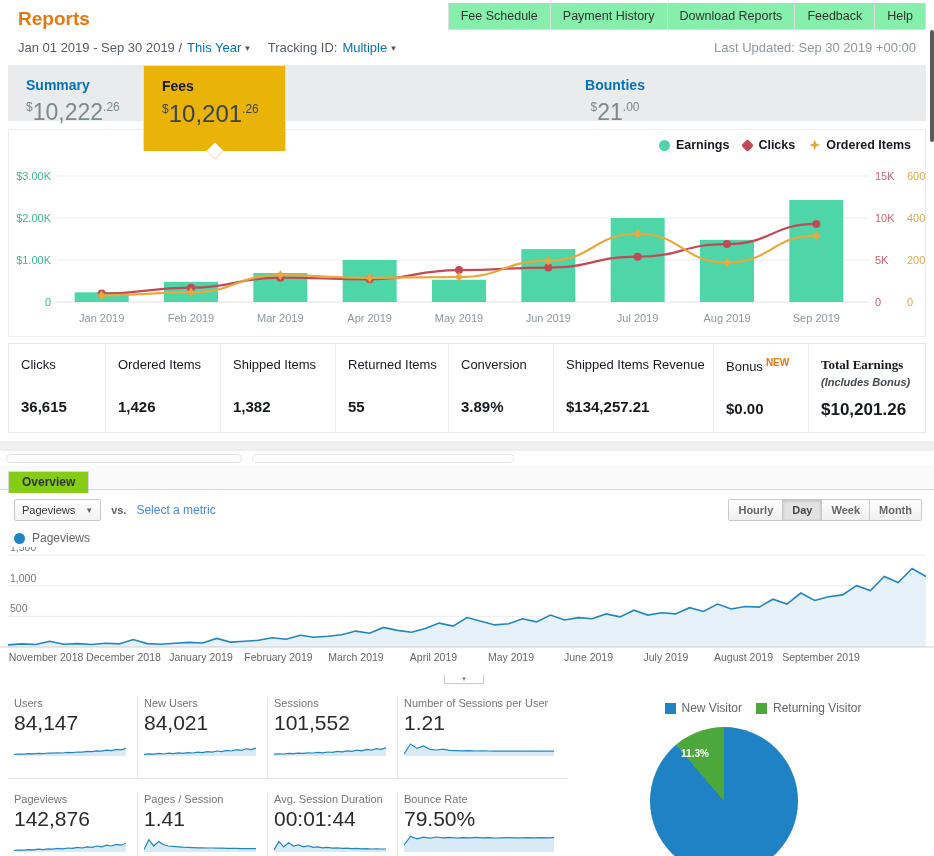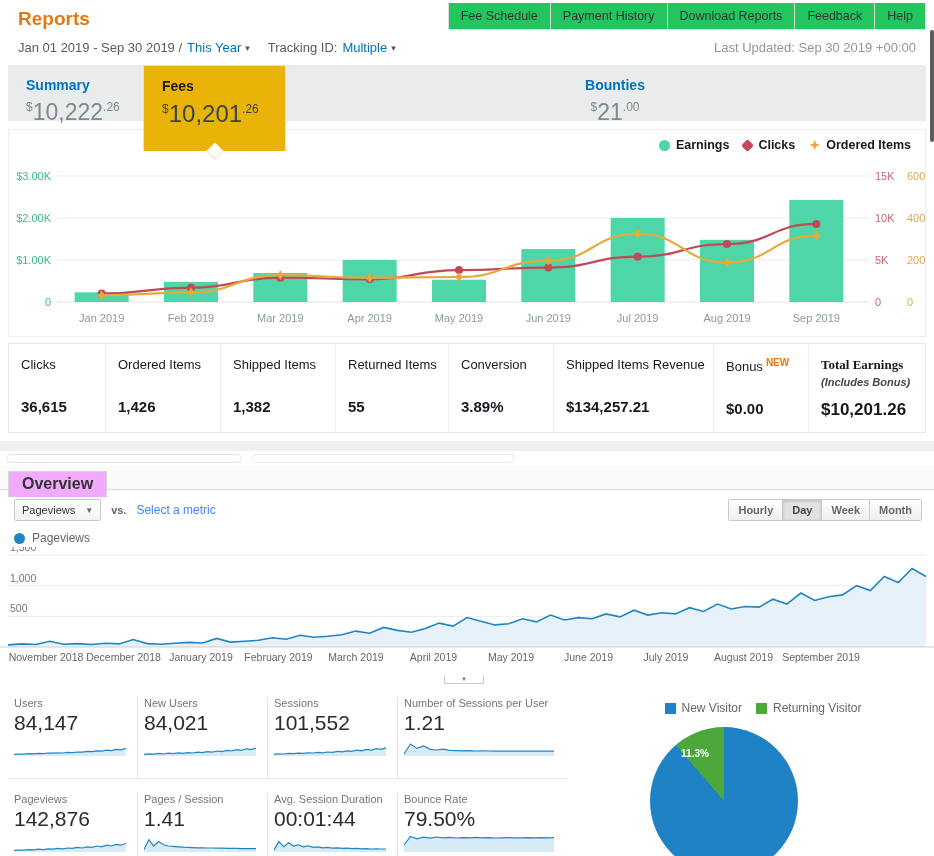--- a/index.html
+++ b/index.html
@@ -5,21 +5,21 @@
   * { margin:0; padding:0; box-sizing:border-box; }
   html,body { background:#fff; }
   body { font-family:"Liberation Sans", sans-serif; width:934px; }
   .page { position:relative; width:934px; height:856px; overflow:hidden; background:#fff; }
 
   
   .az { position:relative; }
   .az-top { display:flex; justify-content:space-between; align-items:flex-end; padding:0 0 0 18px; }
   .az-top h1 { color:#e47911; font-size:19px; font-weight:bold; padding-top:8px; }
   .az-nav { display:flex; border-left:1px solid #ddd; border-bottom:1px solid #ddd; margin-right:8px; }
-  .az-nav button { background:#22c55e; border:none; border-right:1px solid #ddd; font-family:inherit;
+  .az-nav button { background:#86efac; border:none; border-right:1px solid #ddd; font-family:inherit;
                    font-size:12.5px; color:#333; padding:6px 12px; cursor:pointer; white-space:nowrap; }
   .az-sub { padding:10px 18px 0; font-size:13px; color:#545b64; display:flex; align-items:center; }
   .az-sub .blue { color:#0073bb; margin-left:5px; cursor:pointer; }
   .az-sub .caret { color:#555; font-size:9px; margin:1px 4px 0 4px; }
   .az-sub .gap { margin-left:14px; }
   .az-sub .last-updated { margin-left:auto; color:#8d979c; font-size:13px; }
 
   .az-tabs { display:flex; margin:10px 8px 0; height:56px; background:#e9ebec; position:relative; }
   .az-tab { padding:12px 0 0 18px; cursor:pointer; position:relative; }
   .az-tab .t-label { font-size:14px; font-weight:bold; color:#0073bb; }
@@ -57,22 +57,22 @@
   .az-scroll { position:absolute; right:0; top:30px; width:4px; height:112px; background:#5a5a5a; border-radius:2px; }
 
   .gray-band { height:10px; background:#eef0f1; margin-top:8px; }
 
   
   .ga { position:relative; font-size:12px; color:#333; }
   .ga-redacted { position:relative; height:15px; }
   .ga-redacted .r1 { position:absolute; left:6px; top:3px; width:236px; height:9px; border:1px solid #e2e2e2; border-radius:5px; }
   .ga-redacted .r2 { position:absolute; left:252px; top:3px; width:262px; height:9px; border:1px dotted #cfcfcf; border-radius:5px; }
   .ga-tabbar { border-bottom:1px solid #d6d6d6; background:#fafafa; padding:4px 0 0 8px; height:24px; }
-  .ga-tab { display:inline-block; background:#f0abfc; border:1px solid #d6d6d6; border-bottom:1px solid #fff;
-            position:relative; top:1px; padding:3px 13px 4px; font-size:16px; font-weight:bold; color:#333; cursor:pointer; }
+  .ga-tab { display:inline-block; background:#84cc16; border:1px solid #d6d6d6; border-bottom:1px solid #fff;
+            position:relative; top:1px; padding:3px 13px 4px; font-size:12px; font-weight:bold; color:#333; cursor:pointer; }
   .ga-controls { display:flex; align-items:center; padding:9px 12px 6px 14px; }
   .ga-select { display:flex; align-items:center; border:1px solid #c9c9c9; border-radius:2px;
                background:linear-gradient(#fff,#f3f3f3); padding:4px 7px; font-size:11px; color:#333; cursor:pointer; }
   .ga-select .sel-caret { font-size:8px; color:#666; margin-left:10px; }
   .ga-vs { font-size:11px; font-weight:bold; color:#666; margin:0 10px; }
   .ga-link { font-size:12px; color:#4285f4; text-decoration:none; cursor:pointer; }
   .ga-seg { margin-left:auto; display:flex; border:1px solid #c9c9c9; border-radius:2px; overflow:hidden; }
   .ga-seg button { font-family:inherit; font-size:11px; font-weight:bold; color:#666; background:linear-gradient(#fff,#efefef);
                    border:none; border-right:1px solid #c9c9c9; padding:4px 9px; cursor:pointer; }
   .ga-seg button:last-child { border-right:none; }

